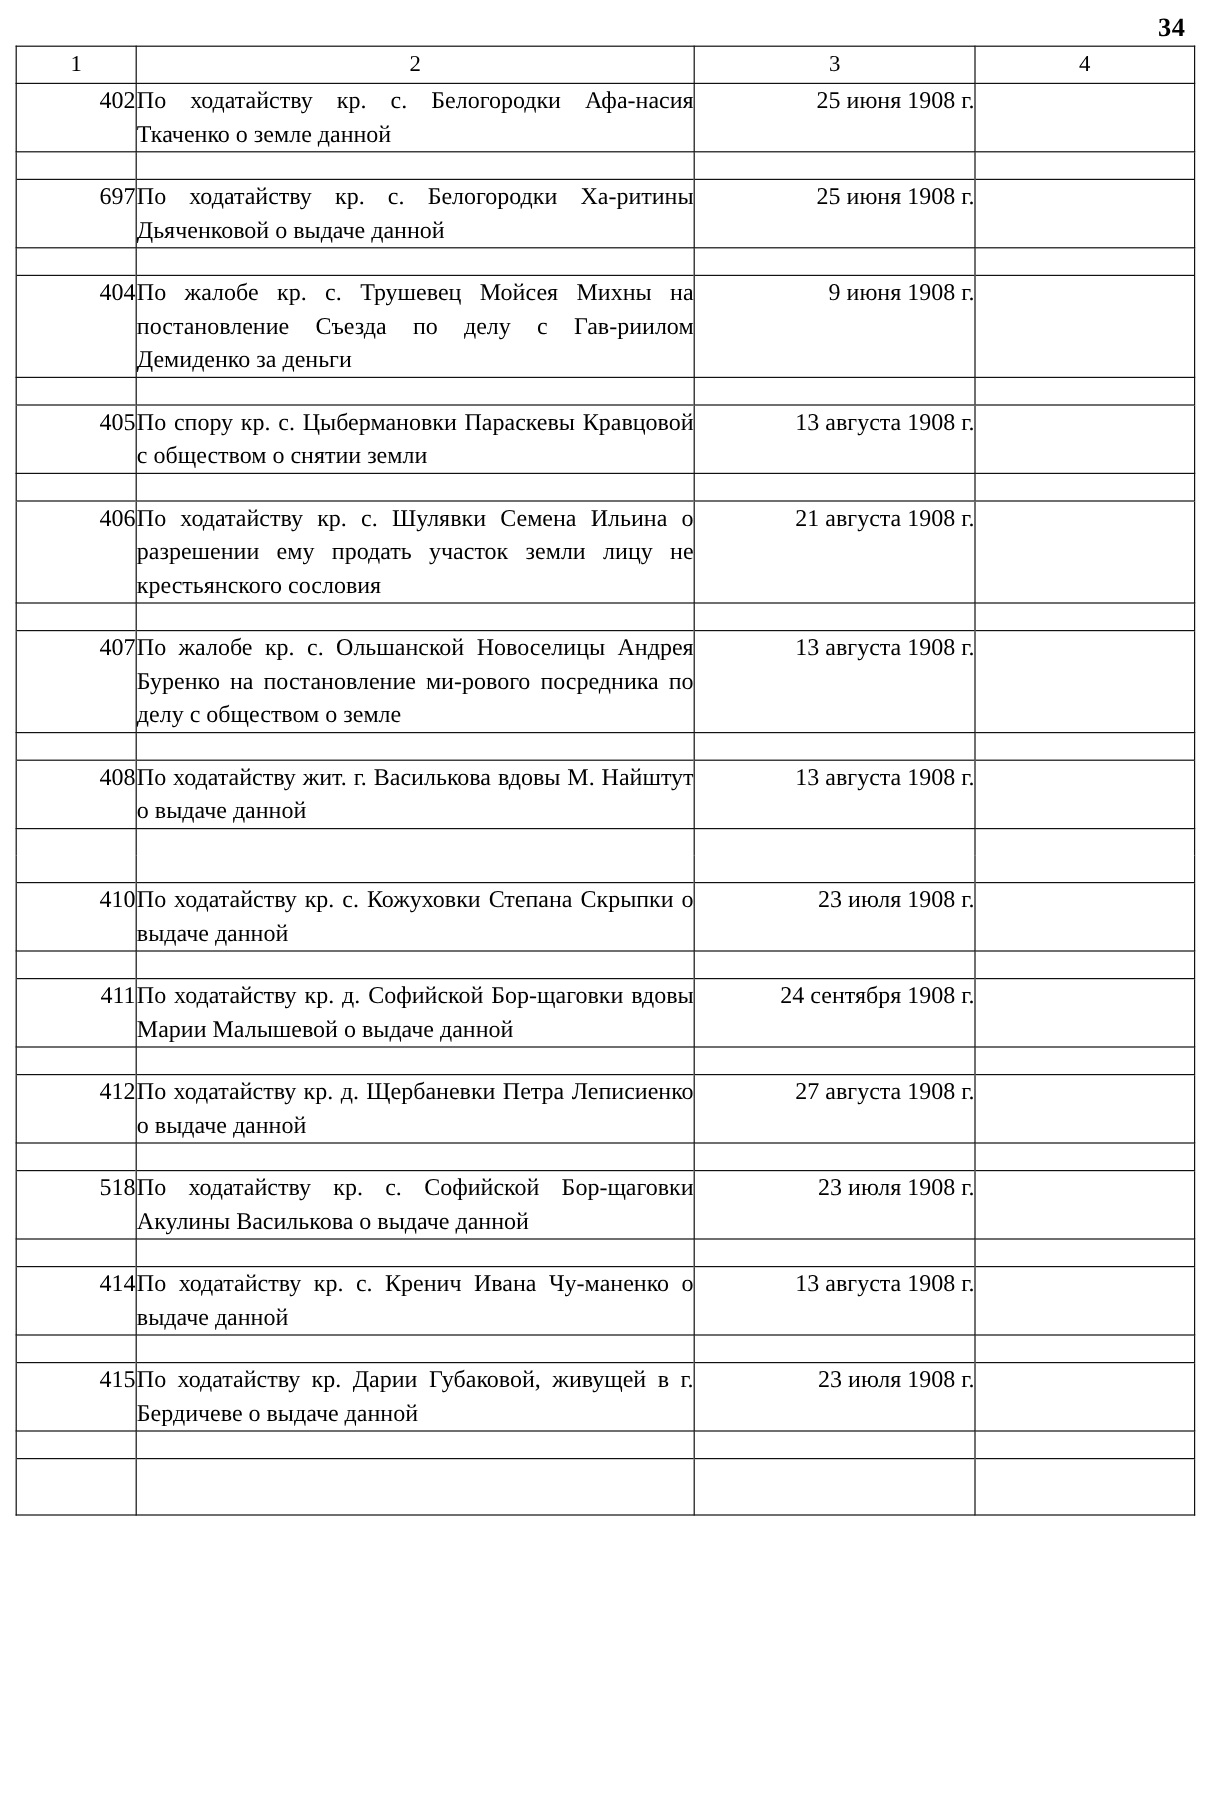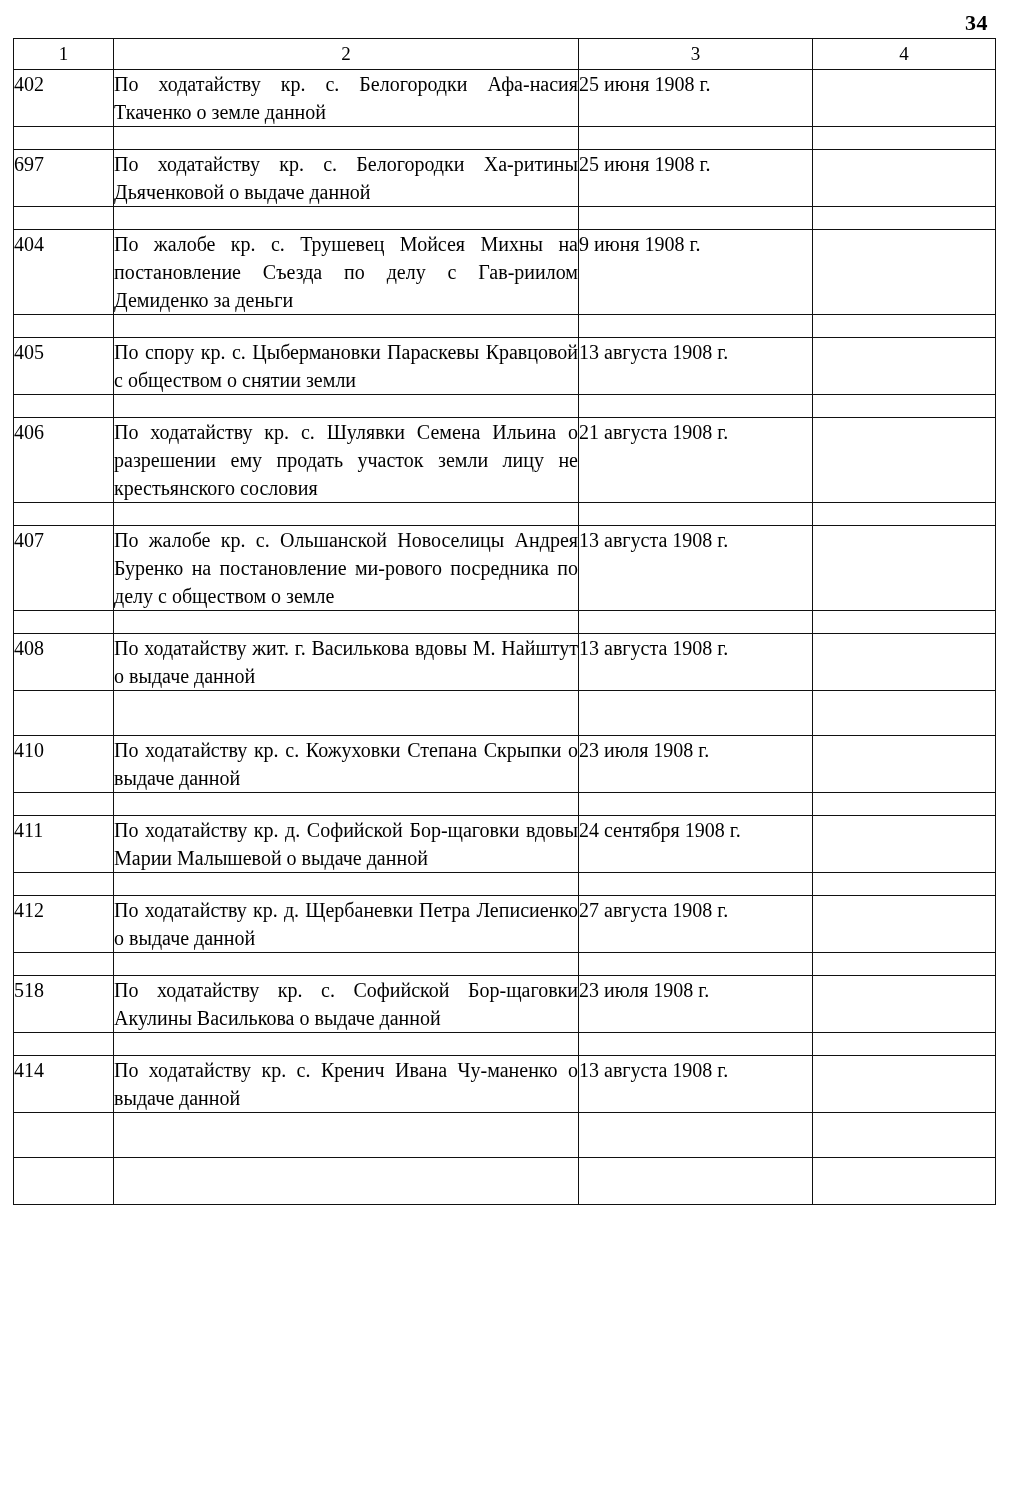--- a/index.html
+++ b/index.html
@@ -61,39 +61,39 @@
     height: 30px;
     text-align: center;
     vertical-align: middle;
     font-size: 19px;
     font-weight: 400;
     font-family: "Liberation Serif", "DejaVu Serif", serif;
   }
 
   
   .cell-num {
-    text-align: left;
+    text-align: right;
     padding: 9px 12px 0 0;
     font-size: 20px;
     line-height: 28px;
     white-space: nowrap;
   }
   .cell-desc {
     padding: 9px 10px 0 12px;
     font-size: 20px;
     line-height: 28px;
     text-align: justify;
     text-align-last: left;
     hyphens: manual;
   }
   .cell-date {
     padding: 9px 6px 0 6px;
     font-size: 20px;
     line-height: 28px;
-    text-align: left;
+    text-align: right;
     white-space: nowrap;
   }
   .cell-note {
     padding: 9px 6px 0 6px;
   }
 
   
   .row-gap td { height: 22px; border-top: none; border-bottom: none; }
 
   
@@ -280,20 +280,26 @@
           <td class="cell-desc">По ходатайству кр. с. Кренич Ивана Чу-маненко о выдаче данной</td>
           <td class="cell-date">13 августа 1908 г.</td>
           <td class="cell-note"></td>
         </tr>
         <tr class="row-gap">
           <td></td>
           <td></td>
           <td></td>
           <td></td>
         </tr>
+        <tr>
+          <td class="cell-num">415</td>
+          <td class="cell-desc">По ходатайству кр. Дарии Губаковой, живущей в г. Бердичеве о выдаче данной</td>
+          <td class="cell-date">23 июля 1908 г.</td>
+          <td class="cell-note"></td>
+        </tr>
         <tr class="row-gap">
           <td></td>
           <td></td>
           <td></td>
           <td></td>
         </tr>
         <tr class="filler">
           <td></td>
           <td></td>
           <td></td>

